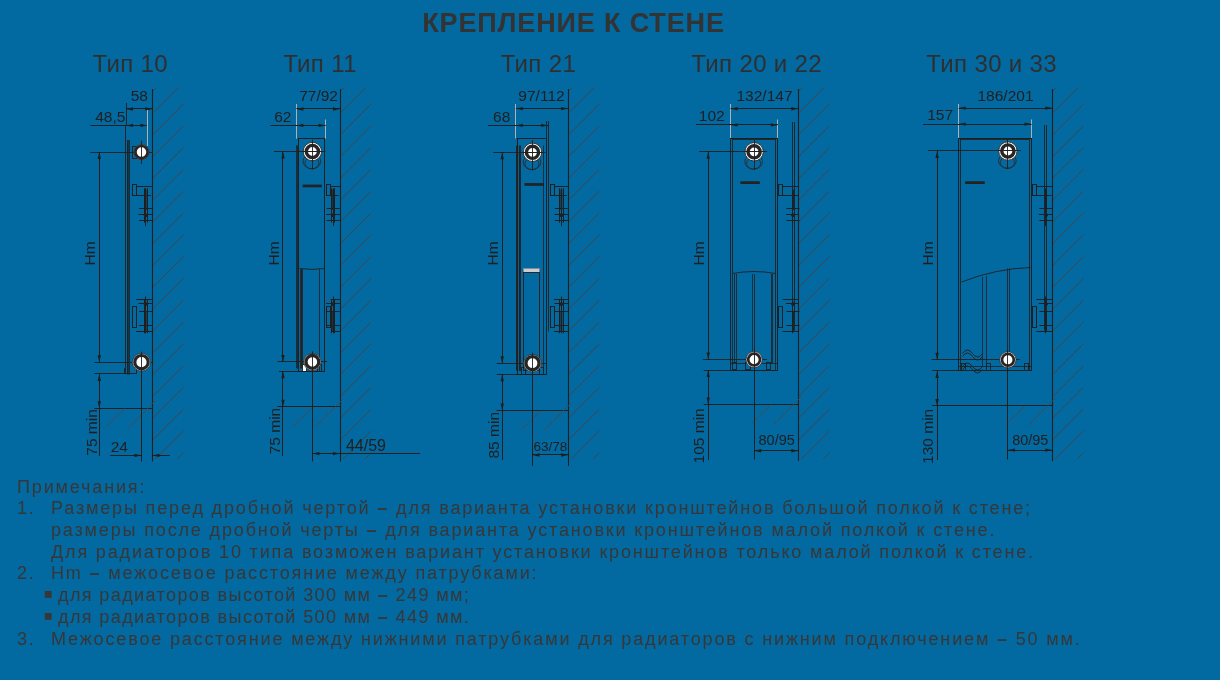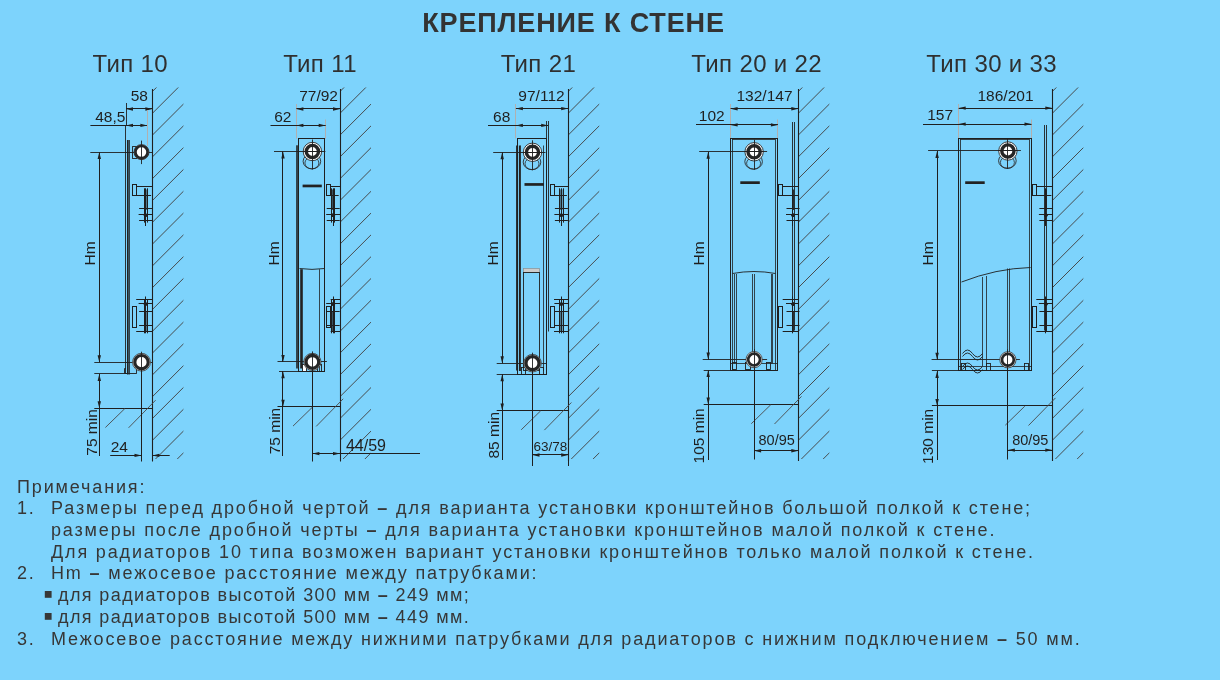--- a/index.html
+++ b/index.html
@@ -1,16 +1,16 @@
 <!DOCTYPE html>
 <html><head>
 <meta charset="utf-8">
 <style>
 html,body{margin:0;padding:0;background:#ffffff;}
-#page{position:relative;width:1220px;height:680px;background:#7dd3fc;overflow:hidden;}
+#page{position:relative;width:1220px;height:680px;background:#0369a1;overflow:hidden;}
 </style>
 </head>
 <body>
 <div id="page">
 <svg width="1220" height="680" viewBox="0 0 1220 680">
 <text x="573.5" y="32" font-family="Liberation Sans, sans-serif" font-size="27" text-anchor="middle" fill="#333333" font-weight="bold" letter-spacing="0.85">КРЕПЛЕНИЕ К СТЕНЕ</text>
 <text x="130.3" y="72" font-family="Liberation Sans, sans-serif" font-size="24" text-anchor="middle" fill="#2f2f2f" font-weight="normal" letter-spacing="0.35">Тип 10</text>
 <text x="320.0" y="72" font-family="Liberation Sans, sans-serif" font-size="24" text-anchor="middle" fill="#2f2f2f" font-weight="normal" letter-spacing="0.35">Тип 11</text>
 <text x="538.4" y="72" font-family="Liberation Sans, sans-serif" font-size="24" text-anchor="middle" fill="#2f2f2f" font-weight="normal" letter-spacing="0.35">Тип 21</text>
 <text x="756.7" y="72" font-family="Liberation Sans, sans-serif" font-size="24" text-anchor="middle" fill="#2f2f2f" font-weight="normal" letter-spacing="0.35">Тип 20 и 22</text>

